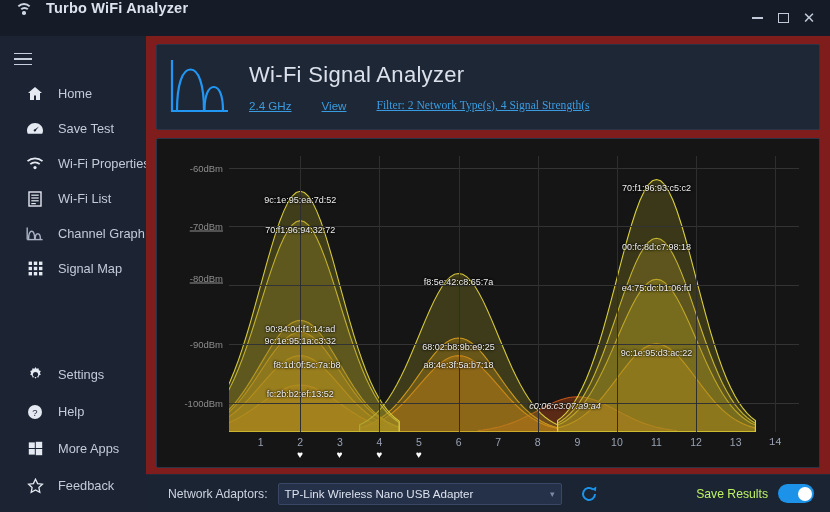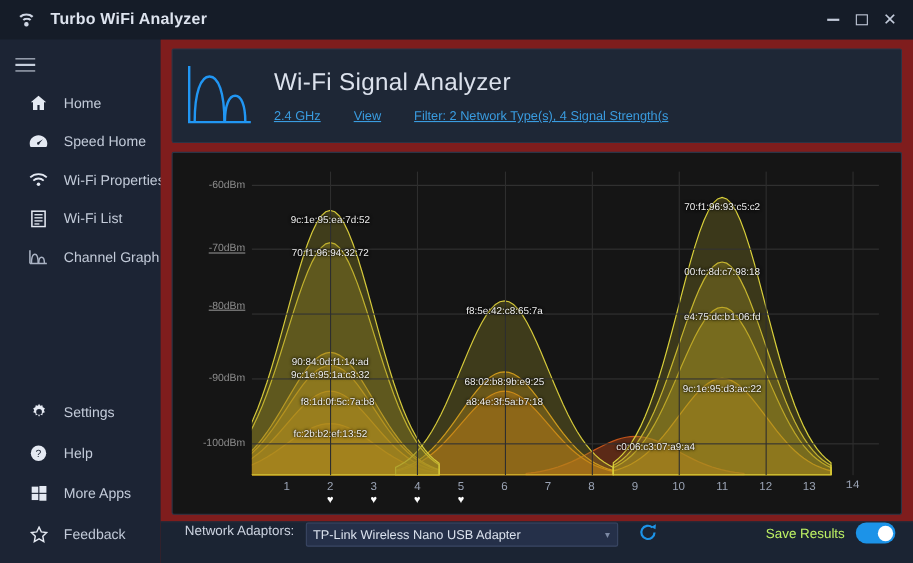--- a/index.html
+++ b/index.html
@@ -12,21 +12,21 @@
   #app {
     position: relative;
     width: 830px; height: 512px;
     background: #1b2433;
   }
 
   
   #titlebar {
     position: absolute; left: 0; top: 0; width: 830px; height: 36px;
     background: #151c28;
-    display: flex; align-items: center;
+    display: flex; 
   }
   #titlebar .wifi-glyph {
     margin-left: 14px; width: 20px; height: 18px; position: relative;
   }
   #titlebar .wifi-glyph .arc {
     position: absolute; border: 2px solid #cfd6e4;
     border-bottom-color: transparent; border-left-color: transparent;
     border-right-color: transparent; border-radius: 50%;
   }
   #titlebar .wifi-glyph .a1 { width: 18px; height: 18px; left: 1px; top: 3px; }
@@ -88,21 +88,21 @@
   }
   #logo-box { width: 86px; height: 86px; display: flex; align-items: center;
     justify-content: center; }
   #hdr-text { padding-left: 6px; }
   #hdr-title { color: #dbe1ec; font-size: 22px; font-weight: normal; letter-spacing: .3px; }
   #hdr-links { margin-top: 11px; display: flex; align-items: center; }
   #hdr-links a {
     color: #3a9ce0; font-size: 11.6px; text-decoration: underline;
     margin-right: 30px; white-space: nowrap;
   }
-  #hdr-links a:last-child { margin-right: 12px; }
+  #hdr-links a:last-child { margin-right: 12px; font-family: Liberation Serif, serif; }
 
   
   #chart-card {
     position: relative; margin-top: 8px; height: 330px;
     background: #151515; border: 1px solid #2a3446; border-radius: 2px;
     overflow: hidden;
   }
   #plot {
     position: absolute; left: 72px; top: 17px; right: 20px; bottom: 35px;
   }
@@ -124,21 +124,21 @@
   #curves { position: absolute; left: 0; top: 0; width: 100%; height: 100%; }
   .maclabel {
     position: absolute; color: #f0f0f0; font-size: 9px;
     transform: translate(-50%, -50%); white-space: nowrap;
     text-shadow: 0 0 3px #000, 0 0 2px #000;
   }
 
   
   #bottombar {
     position: absolute; left: 146px; bottom: 0; width: 684px; height: 38px;
-    background: #1b2433; display: flex; align-items: flex-start;
+    background: #1b2433; display: flex; align-items: center;
     border-top: 1px solid #222b3b;
   }
   #na-label { margin-left: 22px; color: #ccd3e0; font-size: 12.2px; }
   #adapter-select {
     margin-left: 10px; width: 284px; height: 22px; background: #253049;
     border: 1px solid #3a4764; border-radius: 2px;
     display: flex; align-items: center; color: #dbe2ee; font-size: 11.6px;
     padding: 0 6px;
   }
   #adapter-select .caret { margin-left: auto; color: #7c89a4; font-size: 9px; }
@@ -195,21 +195,21 @@
       <span class="lbl">Home</span>
     </div>
 
     <div class="nav-item">
       <span class="ico">
         <svg width="18" height="13" viewBox="0 0 18 13">
             <path fill="#e4e9f2" d="M9 1C4.6 1 1 4.3 1 8.4c0 1.2.3 2.3.8 3.3h14.4c.5-1 .8-2.1.8-3.3C17 4.3 13.4 1 9 1z"></path>
             <path fill="#1c2434" d="M9 9.6c-.7 0-1.3-.5-1.3-1.2S8.3 7.2 9 7.2l4-2.6-2.9 3.5c.1.7-.4 1.5-1.1 1.5z"></path>
           </svg>
       </span>
-      <span class="lbl">Speed Home</span>
+      <span class="lbl">Save Test</span>
     </div>
 
     <div class="nav-item">
       <span class="ico">
         <svg width="18" height="13" viewBox="0 0 18 13">
           <path fill="none" stroke="#e4e9f2" stroke-width="1.7" d="M1.5 4.2C3.6 2.3 6.2 1.3 9 1.3s5.4 1 7.5 2.9"></path>
           <path fill="none" stroke="#e4e9f2" stroke-width="1.7" d="M4.3 7.2C5.6 6 7.2 5.3 9 5.3s3.4.7 4.7 1.9"></path>
           <circle cx="9" cy="10.6" r="1.6" fill="#e4e9f2"></circle>
         </svg>
       </span>
@@ -234,20 +234,38 @@
         <svg width="18" height="15" viewBox="0 0 18 15">
             <path fill="none" stroke="#aab3c4" stroke-width="1.4" d="M1.2 13.6V1.6"></path>
             <path fill="none" stroke="#aab3c4" stroke-width="1.4" d="M1.2 13.6h15.4"></path>
             <path fill="none" stroke="#aab3c4" stroke-width="1.4" d="M2.6 13.4c0-5.2 1.3-8.2 3.1-8.2s3 3 3 8.2"></path>
             <path fill="none" stroke="#aab3c4" stroke-width="1.4" d="M9.2 13.4c0-3.5 1.1-5.6 2.6-5.6s2.6 2.1 2.6 5.6"></path>
           </svg>
       </span>
       <span class="lbl">Channel Graph</span>
     </div>
 
+    <div class="nav-item">
+      <span class="ico">
+        <svg width="15" height="15" viewBox="0 0 15 15">
+          <g fill="#e4e9f2">
+            <rect x="0.6" y="0.6" width="3.4" height="3.4"></rect>
+              <rect x="5.8" y="0.6" width="3.4" height="3.4"></rect>
+              <rect x="11" y="0.6" width="3.4" height="3.4"></rect>
+            <rect x="0.6" y="5.8" width="3.4" height="3.4"></rect>
+              <rect x="5.8" y="5.8" width="3.4" height="3.4"></rect>
+              <rect x="11" y="5.8" width="3.4" height="3.4"></rect>
+            <rect x="0.6" y="11" width="3.4" height="3.4"></rect>
+              <rect x="5.8" y="11" width="3.4" height="3.4"></rect>
+              <rect x="11" y="11" width="3.4" height="3.4"></rect>
+          </g>
+        </svg>
+      </span>
+      <span class="lbl">Signal Map</span>
+    </div>
 
     <div id="nav-bottom">
       <div class="nav-item">
         <span class="ico">
           <svg width="17" height="17" viewBox="0 0 17 17">
               <path fill="#e4e9f2" d="M8.5 1l1 1.8 2-.5.4 2 1.9.8-.9 1.8.9 1.8-1.9.8-.4 2-2-.5-1 1.8-1-1.8-2 .5-.4-2-1.9-.8.9-1.8-.9-1.8 1.9-.8.4-2 2 .5z"></path>
               <circle cx="8.5" cy="8.5" r="2.6" fill="#1c2434"></circle>
             </svg>
         </span>
         <span class="lbl">Settings</span>
@@ -360,21 +378,21 @@
           <div class="xlabel" style="left: 546.25px; font-family: Liberation Mono, monospace;">14</div>
           <div class="maclabel" style="left: 71.25px; top: 44.234px;">9c:1e:95:ea:7d:52</div>
           <div class="maclabel" style="left: 71.25px; top: 73.5957px;">70:f1:96:94:32:72</div>
           <div class="maclabel" style="left: 71.25px; top: 173.426px;">90:84:0d:f1:14:ad</div>
           <div class="maclabel" style="left: 71.25px; top: 185.17px;">9c:1e:95:1a:c3:32</div>
           <div class="maclabel" style="left: 78px; top: 208.66px; text-align: right;">f8:1d:0f:5c:7a:b8</div>
           <div class="maclabel" style="left: 71.25px; top: 238.021px;">fc:2b:b2:ef:13:52</div>
           <div class="maclabel" style="left: 229.583px; top: 126.447px;">f8:5e:42:c8:65:7a</div>
           <div class="maclabel" style="left: 229.583px; top: 191.043px;">68:02:b8:9b:e9:25</div>
           <div class="maclabel" style="left: 229.583px; top: 208.66px;">a8:4e:3f:5a:b7:18</div>
-          <div class="maclabel" style="left: 367px; top: 249.766px;">c0:06:c3:07:a9:a4</div>
+          <div class="maclabel" style="left: 336px; top: 249.766px; font-style: italic;">c0:06:c3:07:a9:a4</div>
           <div class="maclabel" style="left: 427.5px; top: 32.4894px;">70:f1:96:93:c5:c2</div>
           <div class="maclabel" style="left: 427.5px; top: 91.2128px;">00:fc:8d:c7:98:18</div>
           <div class="maclabel" style="left: 427.5px; top: 132.319px;">e4:75:dc:b1:06:fd</div>
           <div class="maclabel" style="left: 427.5px; top: 196.915px;">9c:1e:95:d3:ac:22</div>
         </div>
     </div>
 
   </div>
 
   <div id="bottombar">

